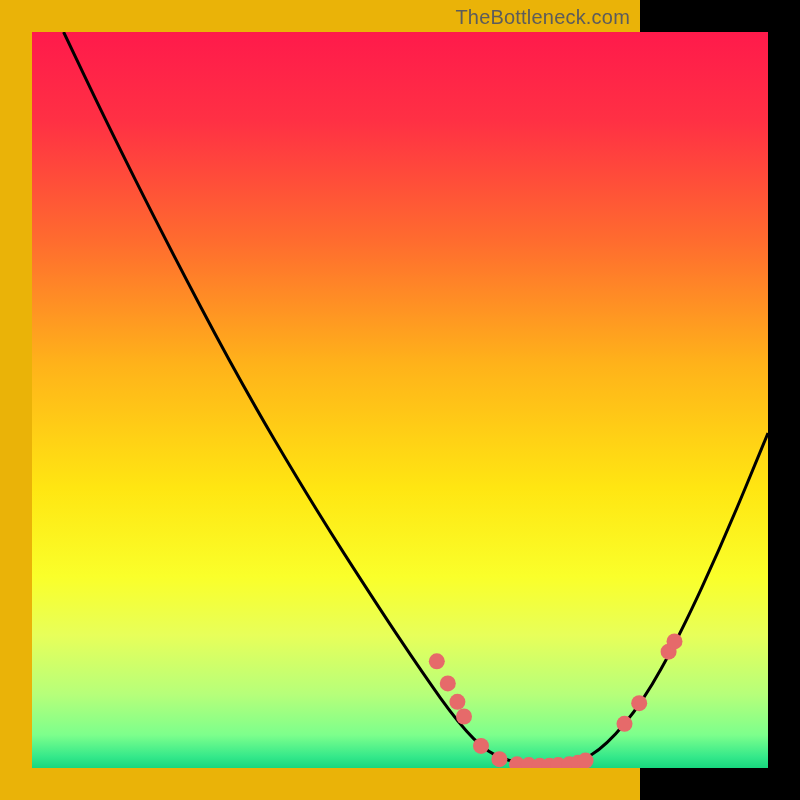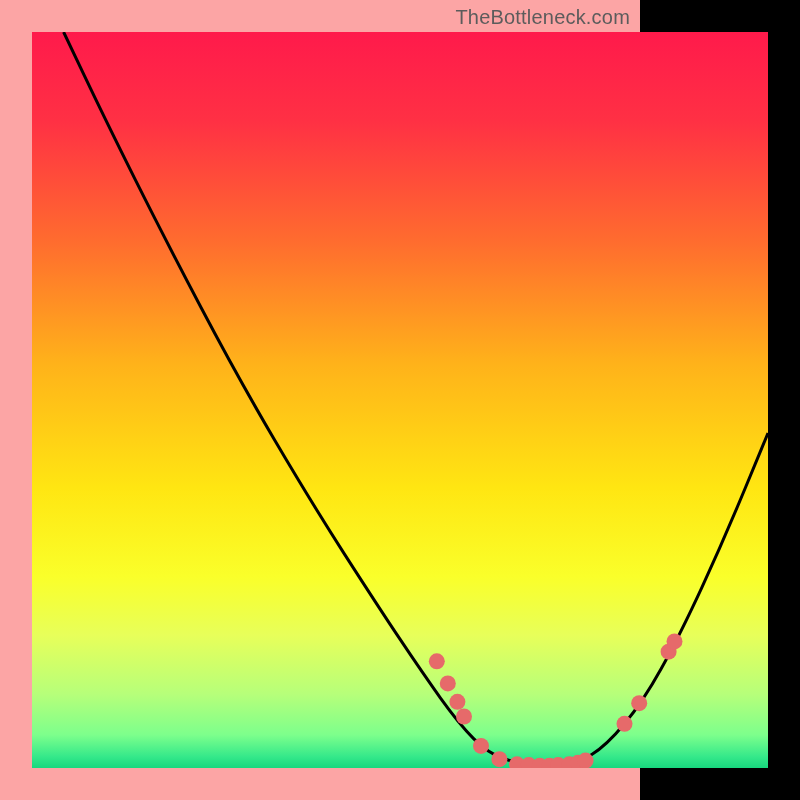--- a/index.html
+++ b/index.html
@@ -8,21 +8,21 @@
     width: 800px;
     height: 800px;
     background: #000;
     overflow: hidden;
     font-family: Arial, Helvetica, sans-serif;
   }
   .stage {
     position: relative;
     width: 640px;
     height: 800px;
-    background: #fca5a5;
+    background: #eab308;
   }
   .watermark {
     position: absolute;
     top: 6px;
     right: 10px;
     color: #5c5c5c;
     font-size: 20px;
     font-weight: 500;
     letter-spacing: 0.2px;
     z-index: 10;

